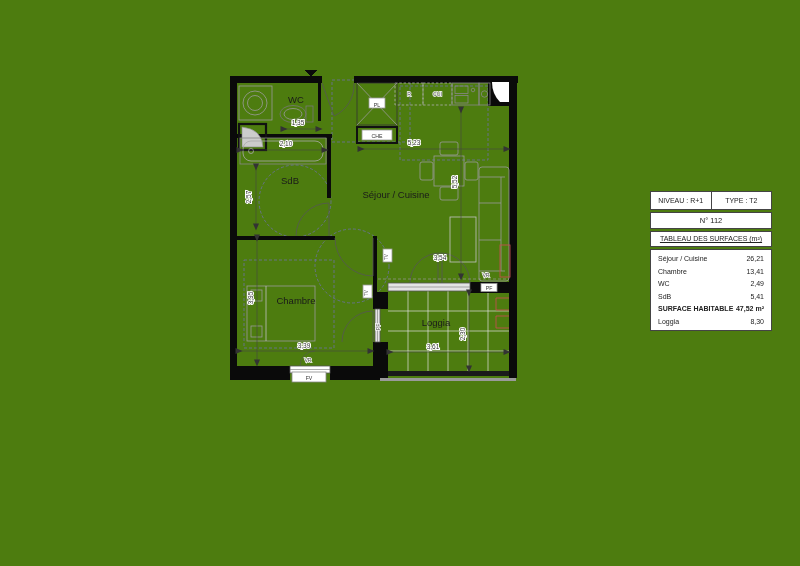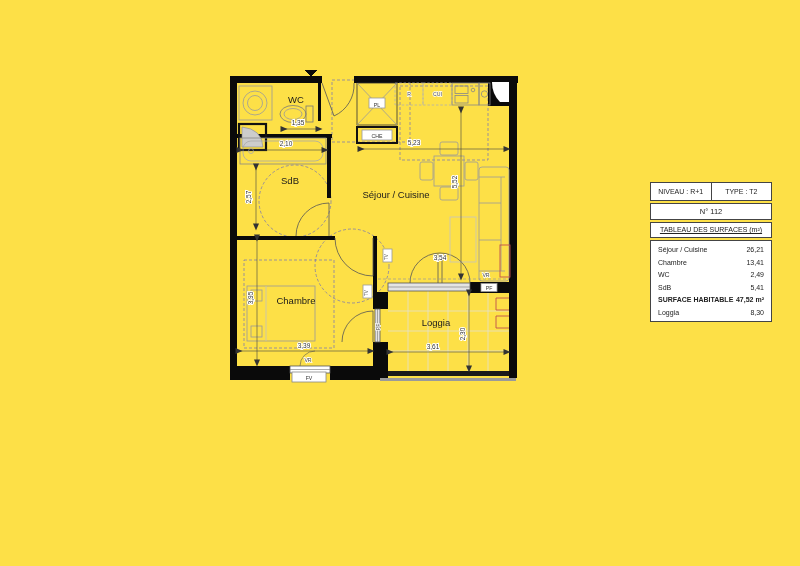--- a/index.html
+++ b/index.html
@@ -1,29 +1,29 @@
 <!DOCTYPE html>
 <html><head>
 <meta charset="utf-8">
 <style>
   html,body{margin:0;padding:0;background:#ffffff;}
   body{width:800px;height:566px;position:relative;overflow:hidden;
        font-family:"Liberation Sans",sans-serif;color:#111;}
-  #stage{position:absolute;inset:0;background:#fde047;}
+  #stage{position:absolute;inset:0;background:#4d7c0f;}
 
   
   #plan{position:absolute;left:228px;top:70px;width:292px;height:320px;}
   svg text{font-family:"Liberation Sans",sans-serif;fill:#222;}
   .roomlbl{font-size:9.5px;fill:#1a1a1a;}
   .dim{font-size:6.5px;fill:#333;paint-order:stroke;stroke:#fff;stroke-width:2px;}
   .tag{font-size:5.2px;fill:#444;paint-order:stroke;stroke:#fff;stroke-width:1.5px;}
   .tagdark{font-size:5.2px;fill:#333;}
 
   
-  #panel{position:absolute;left:650px;top:182px;width:122px;font-size:7px;color:#222;}
+  #panel{position:absolute;left:650px;top:191px;width:122px;font-size:7px;color:#222;}
   #panel .box{border:1px solid #444;background:#fff;margin-bottom:2px;}
   #panel .hdr{display:flex;height:17px;line-height:17px;text-align:center;}
   #panel .hdr .cell{flex:1;}
   #panel .hdr .cell:first-child{border-right:1px solid #444;}
   #panel .num{height:15px;line-height:15px;text-align:center;font-size:7.5px;}
   #panel .ttl{height:14px;line-height:14px;text-align:center;}
   #panel .ttl span{text-decoration:underline;}
   #panel .rows{padding:3px 0 2px 0;}
   #panel .srow{display:flex;justify-content:space-between;height:12.5px;line-height:12.5px;
                padding:0 7px 0 7px;}

